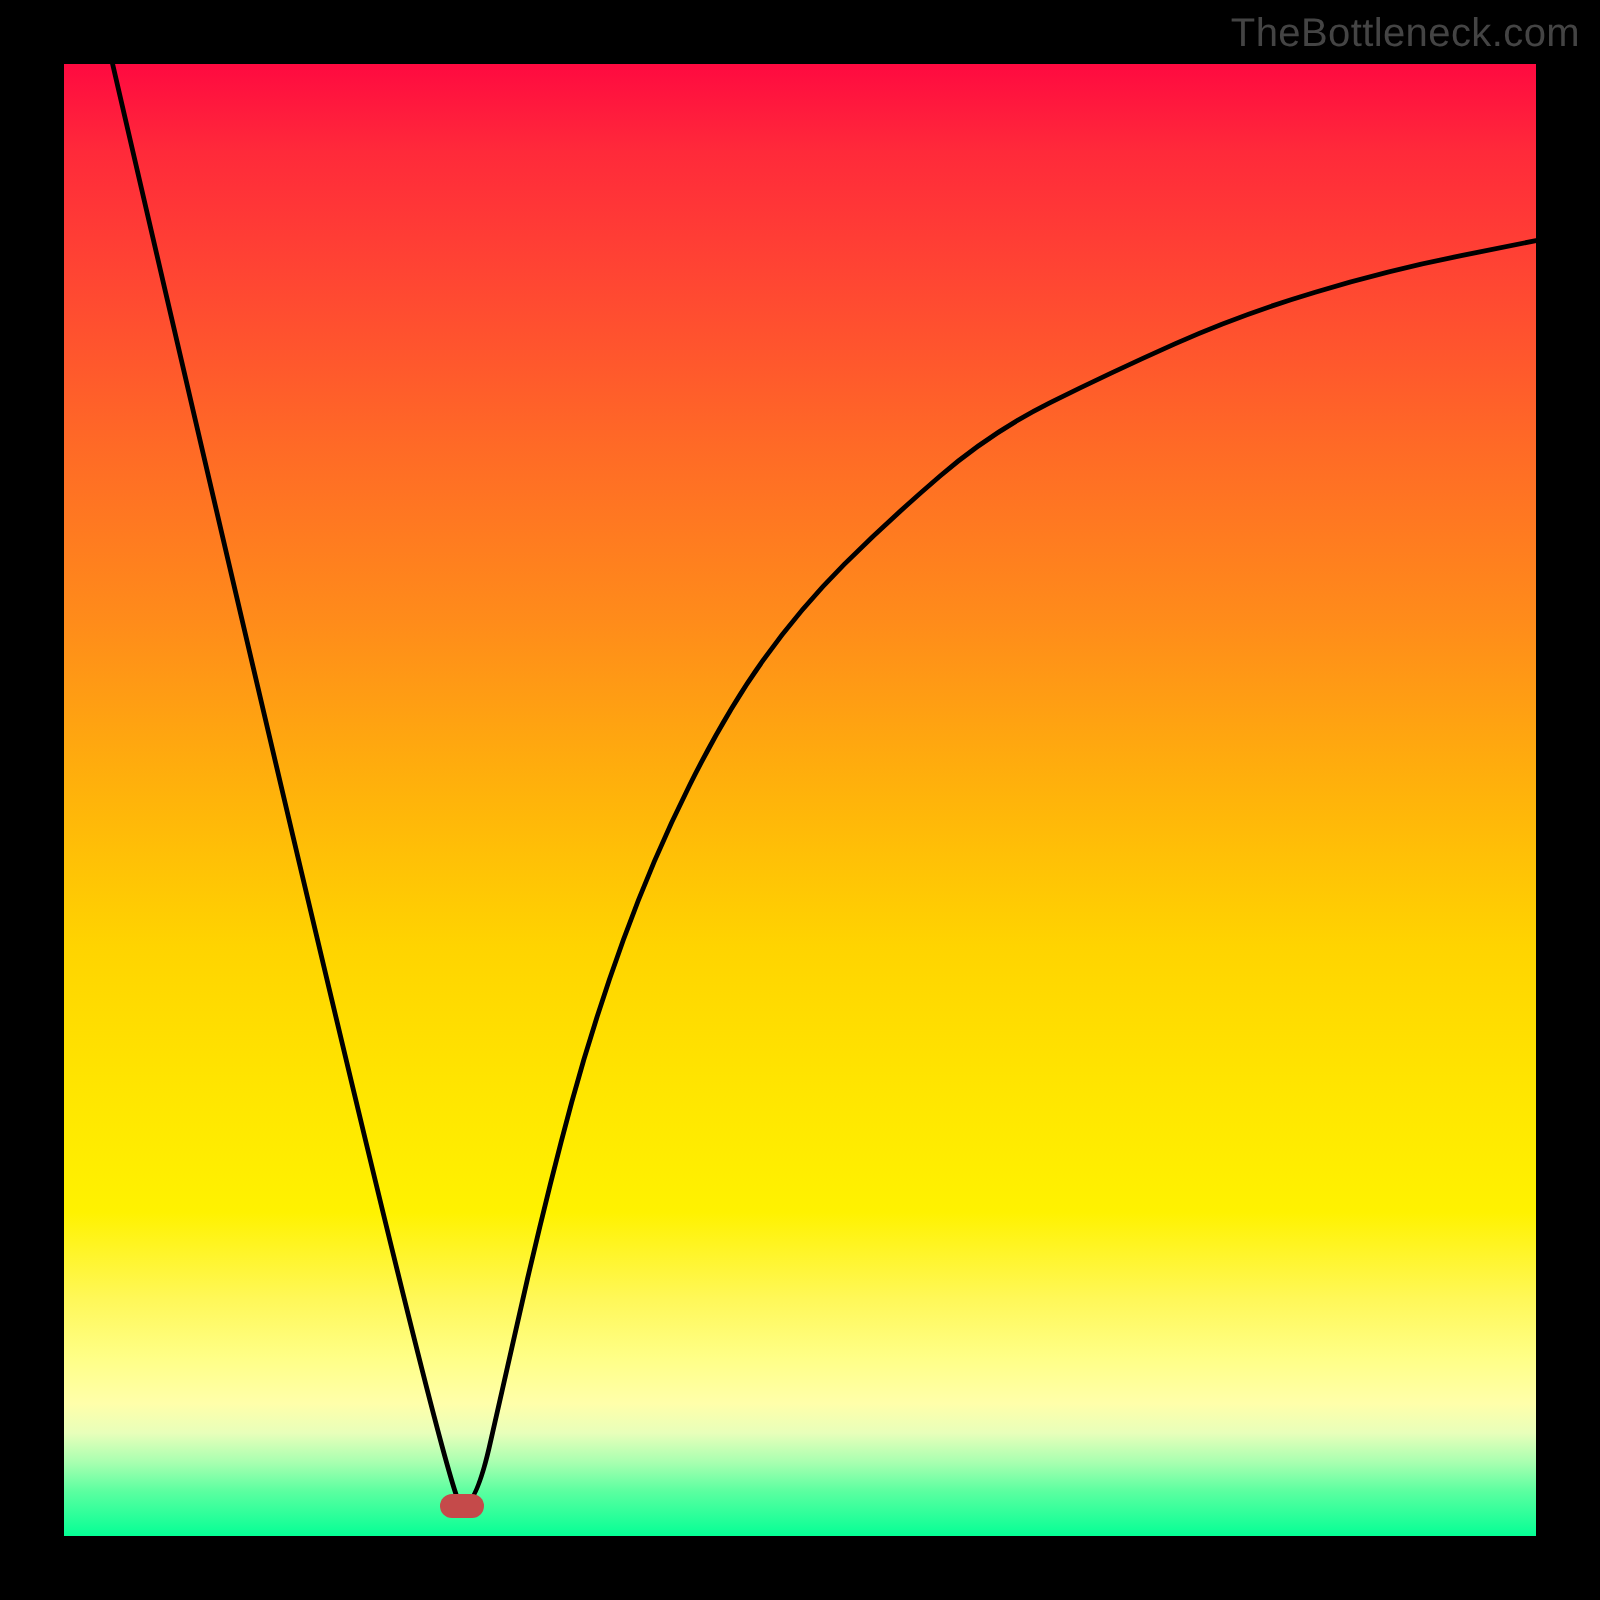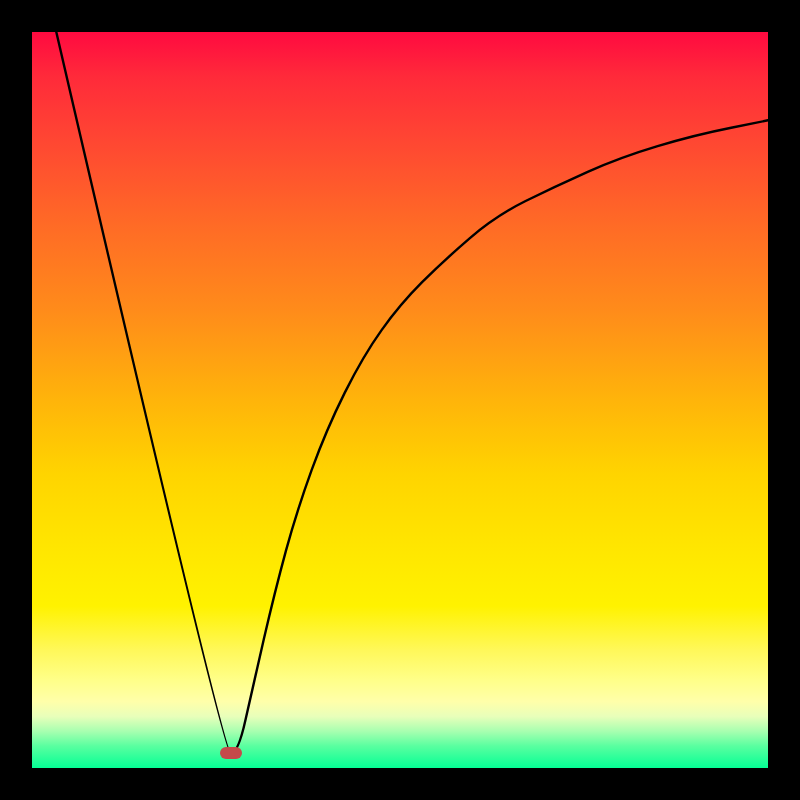--- a/index.html
+++ b/index.html
@@ -78,13 +78,14 @@
 <div class="frame">
   <div class="plot">
 
     <svg class="curve" viewBox="0 0 736 736" preserveAspectRatio="none">
       <path d="M 24.3 0.0 Q 191.4 721.3 198.7 721.3 Q 206.1 721.3 213.4 688.2 Q 220.8 655.0 231.8 607.2 Q 242.9 559.4 253.9 518.9 Q 265.0 478.4 279.7 437.9 Q 294.4 397.4 312.8 360.6 Q 331.2 323.8 349.6 298.1 Q 368.0 272.3 390.1 250.2 Q 412.2 228.2 437.9 206.1 Q 463.7 184.0 493.1 169.3 Q 522.6 154.6 555.7 139.8 Q 588.8 125.1 625.6 114.1 Q 662.4 103.0 699.2 95.7 L 736.0 88.3" fill="none" stroke="#000" stroke-width="2.4" stroke-linecap="round" stroke-linejoin="round"></path>
     </svg>
 
     <div class="marker" style="left: 198.72px; top: 721.28px; background: rgb(197, 74, 74);"></div>
   </div>
 
+  <div class="watermark">TheBottleneck.com</div>
 </div>
 
 </body></html>

